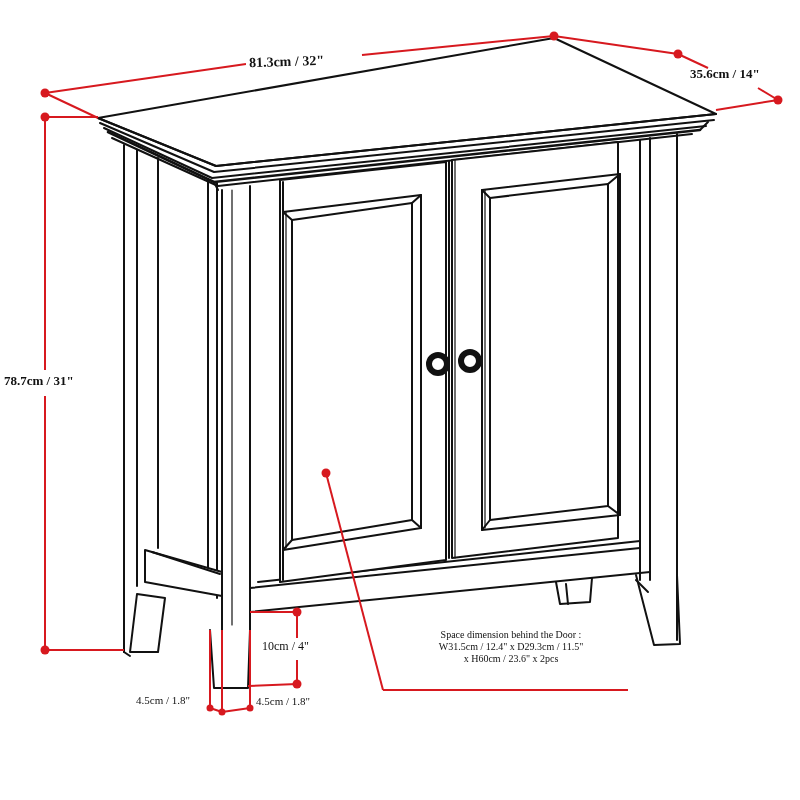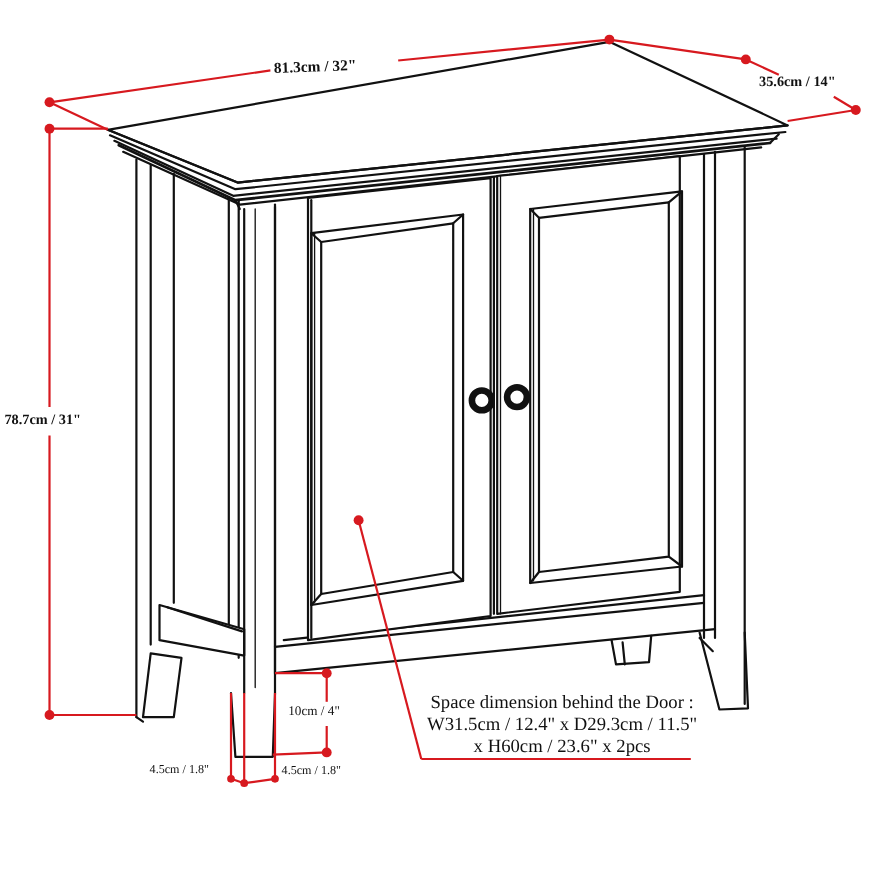--- a/index.html
+++ b/index.html
@@ -16,21 +16,21 @@
     }
     .lbl-top { left: 246px; top: 55px; font-size: 14px; font-weight: bold; transform: rotate(-2deg); padding: 0 3px; }
     .lbl-depth { left: 690px; top: 67px; font-size: 13px; font-weight: bold; background: transparent; }
     .lbl-height { left: 4px; top: 372px; font-size: 13px; font-weight: bold; padding: 2px 0; }
     .lbl-leg-h { left: 262px; top: 640px; font-size: 12px; background: transparent; }
     .lbl-leg-l { left: 136px; top: 695px; font-size: 11px; background: transparent; }
     .lbl-leg-r { left: 256px; top: 696px; font-size: 11px; background: transparent; }
     .note {
       position: absolute; left: 386px; top: 629px; width: 250px;
       font-family: "Liberation Serif", "DejaVu Serif", serif;
-      font-size: 17px; color: #111111; text-align: center; line-height: 1.18;
+      font-size: 10px; color: #111111; text-align: center; line-height: 1.18;
     }
     .note div { white-space: nowrap; }
   </style>
 </head>
 <body>
 
 <div class="canvas">
 
   <svg class="drawing" width="800" height="800" viewBox="0 0 800 800">
     <g fill="none" stroke="#111111" stroke-width="2" stroke-linejoin="round" stroke-linecap="round">

